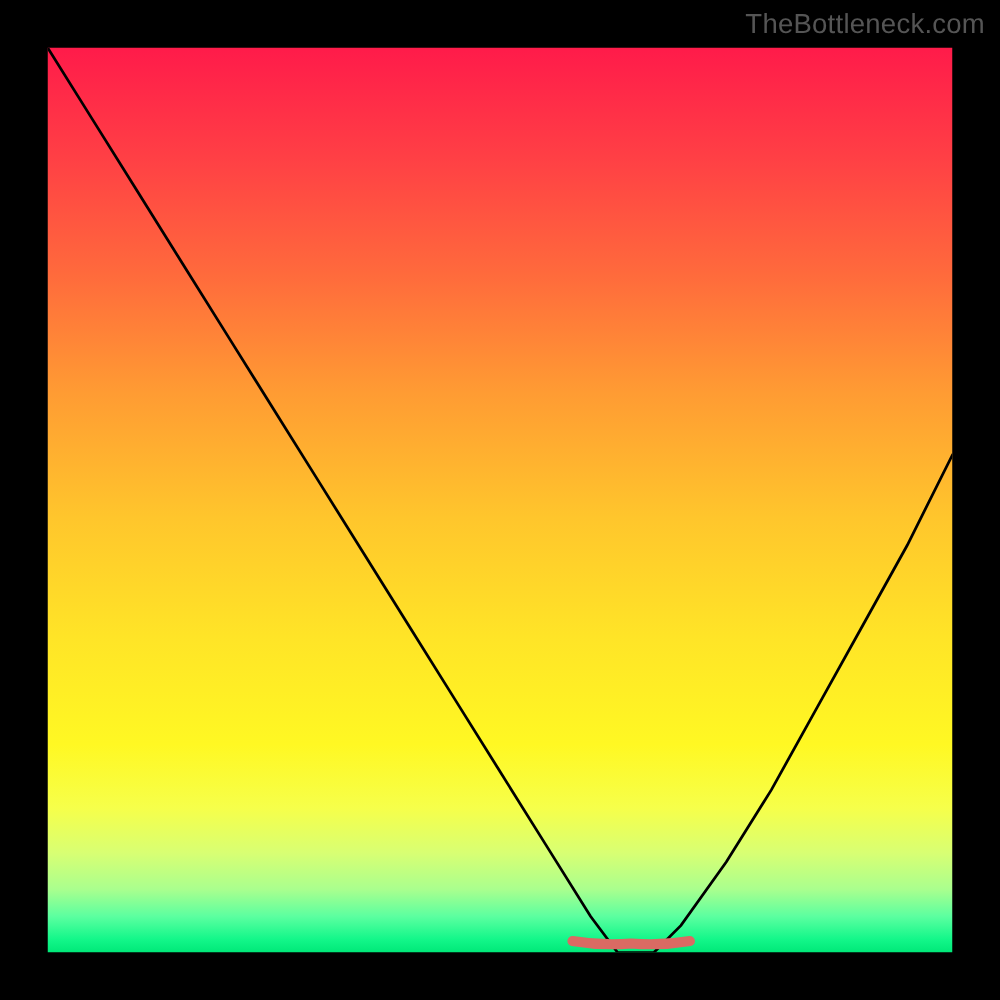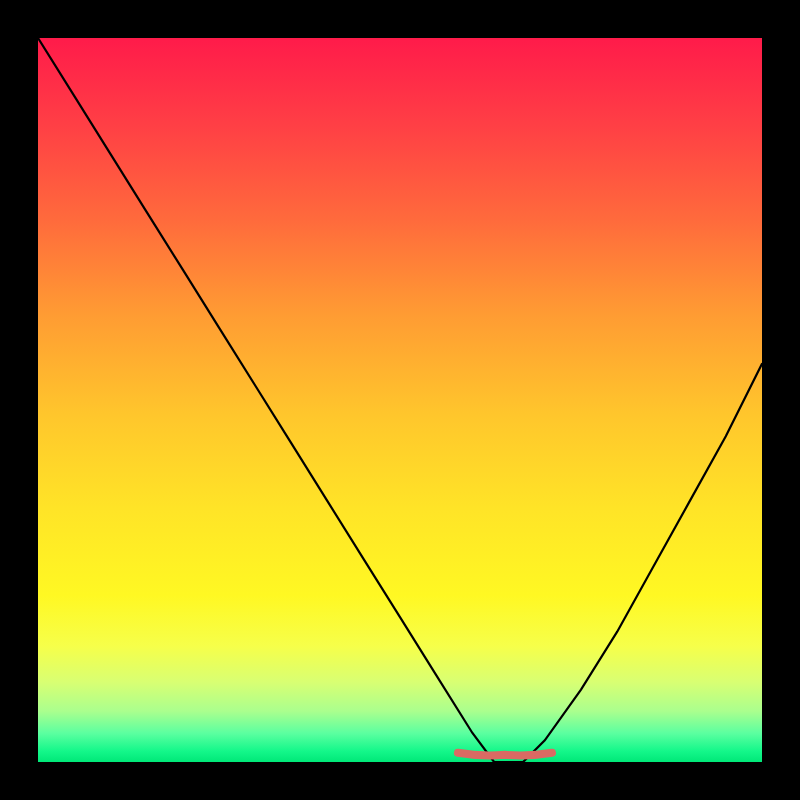--- a/index.html
+++ b/index.html
@@ -71,20 +71,21 @@
     stroke: #da6a63;
     stroke-width: 8;
     stroke-linecap: round;
   }
 </style>
 </head>
 <body>
 
 <div class="frame">
 
+  <div class="watermark">TheBottleneck.com</div>
 
   <div class="plot-area">
     <div class="gradient-bg"></div>
 
     <svg class="overlay" viewBox="0 0 724 724" preserveAspectRatio="none">
       <path id="bottleneck-curve" class="curve" d="M0.0 0.0 L36.2 57.9 L72.4 115.8 L108.6 173.8 L144.8 231.7 L181.0 289.6 L217.2 347.5 L253.4 405.4 L289.6 463.4 L325.8 521.3 L362.0 579.2 L398.2 637.1 L434.4 695.0 L456.1 724.0 L485.1 724.0 L506.8 702.3 L543.0 651.6 L579.2 593.7 L615.4 528.5 L651.6 463.4 L687.8 398.2 L724.0 325.8"></path>
       <path id="optimal-marker" class="marker-line" d="M 419.9 714.8 Q 443.4 718.8 467.0 716.8 Q 490.5 718.8 514.0 714.8"></path>
     </svg>
   </div>
 

